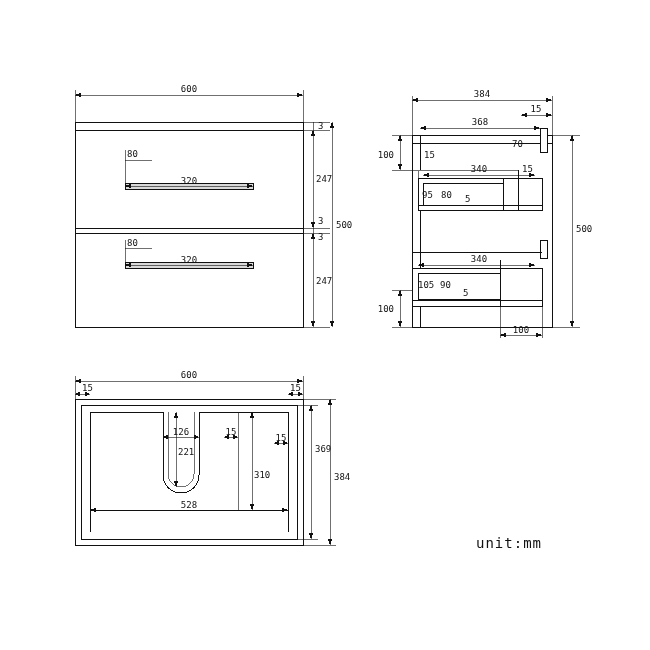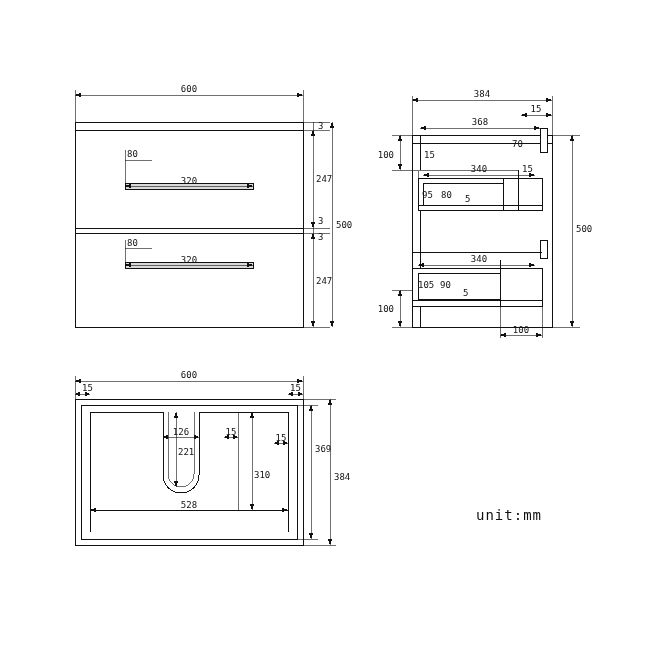--- a/index.html
+++ b/index.html
@@ -28,20 +28,21 @@
     font-family: "DejaVu Sans Mono", monospace;
     font-size: 9px;
     fill: #111;
   }
   .unit-label {
     position: absolute;
     font-family: "DejaVu Sans Mono", monospace;
     font-size: 14px;
     letter-spacing: 1px;
     color: #111;
+    margin-top: 28px;
   }
 </style>
 </head>
 <body>
 
 <div id="sheet">
 
   <svg width="650" height="650" viewBox="0 0 650 650">
     <g stroke="#111" fill="none" stroke-width="1" shape-rendering="crispEdges">
 

